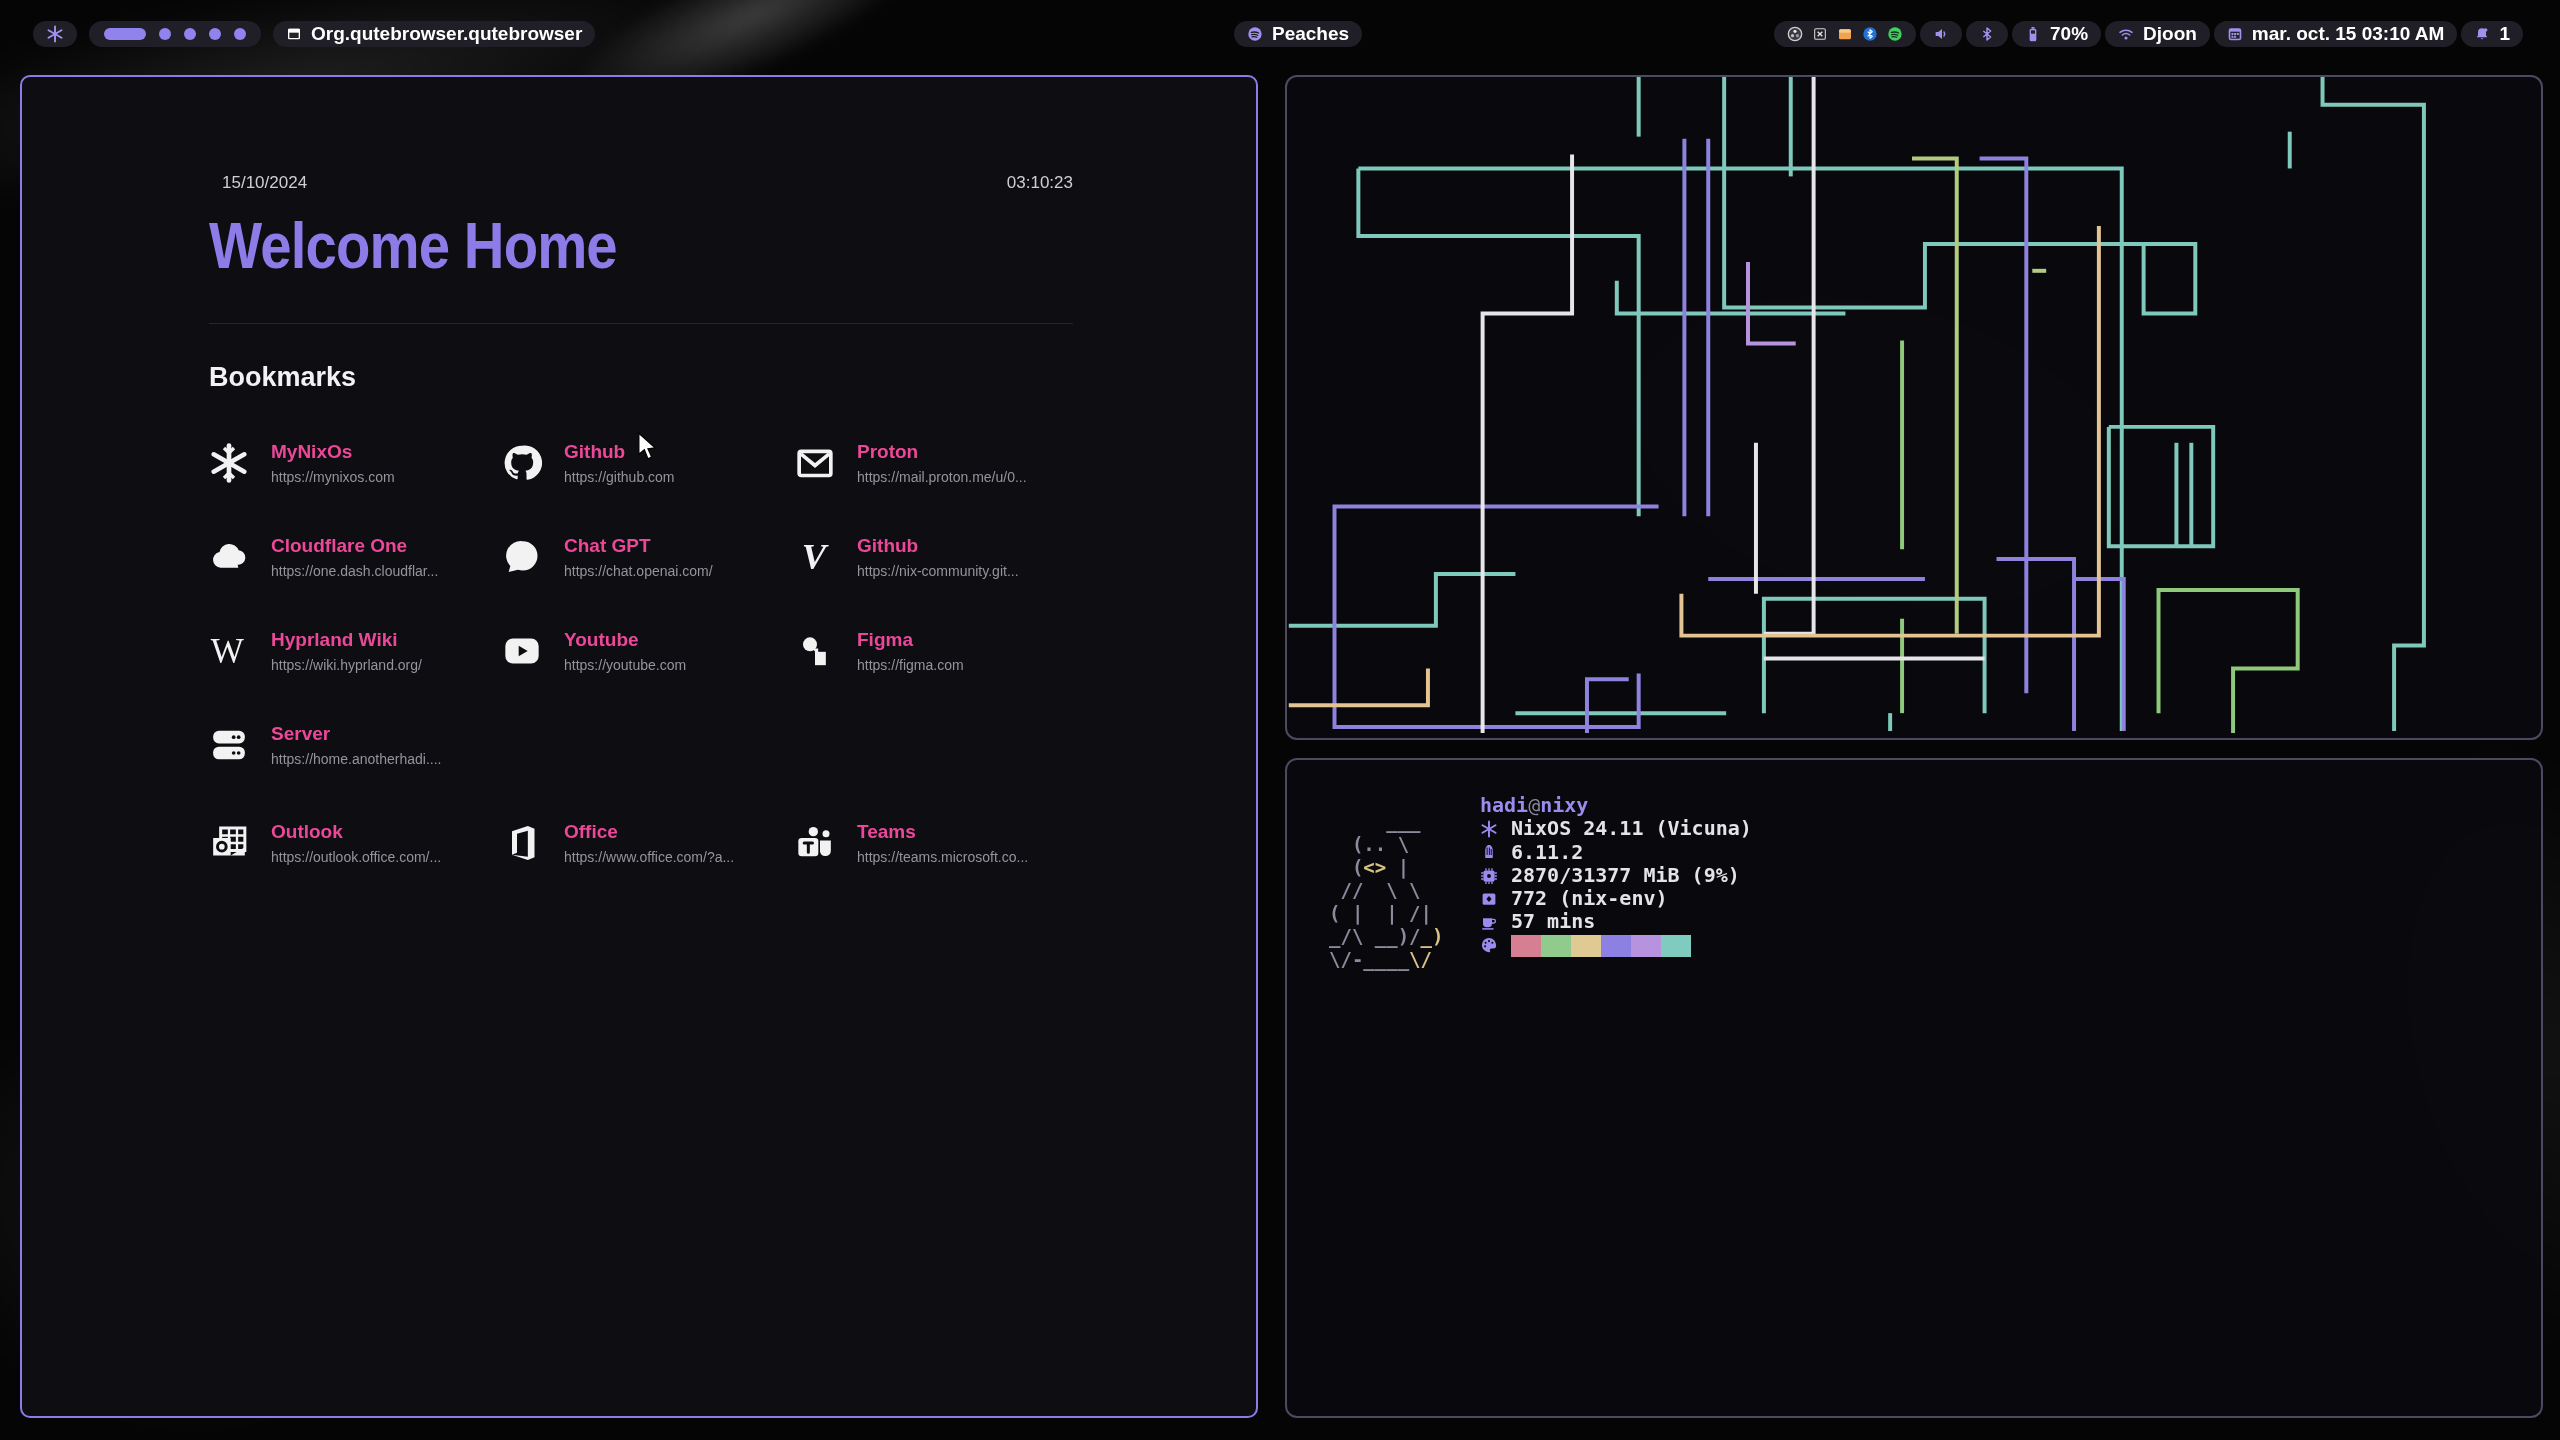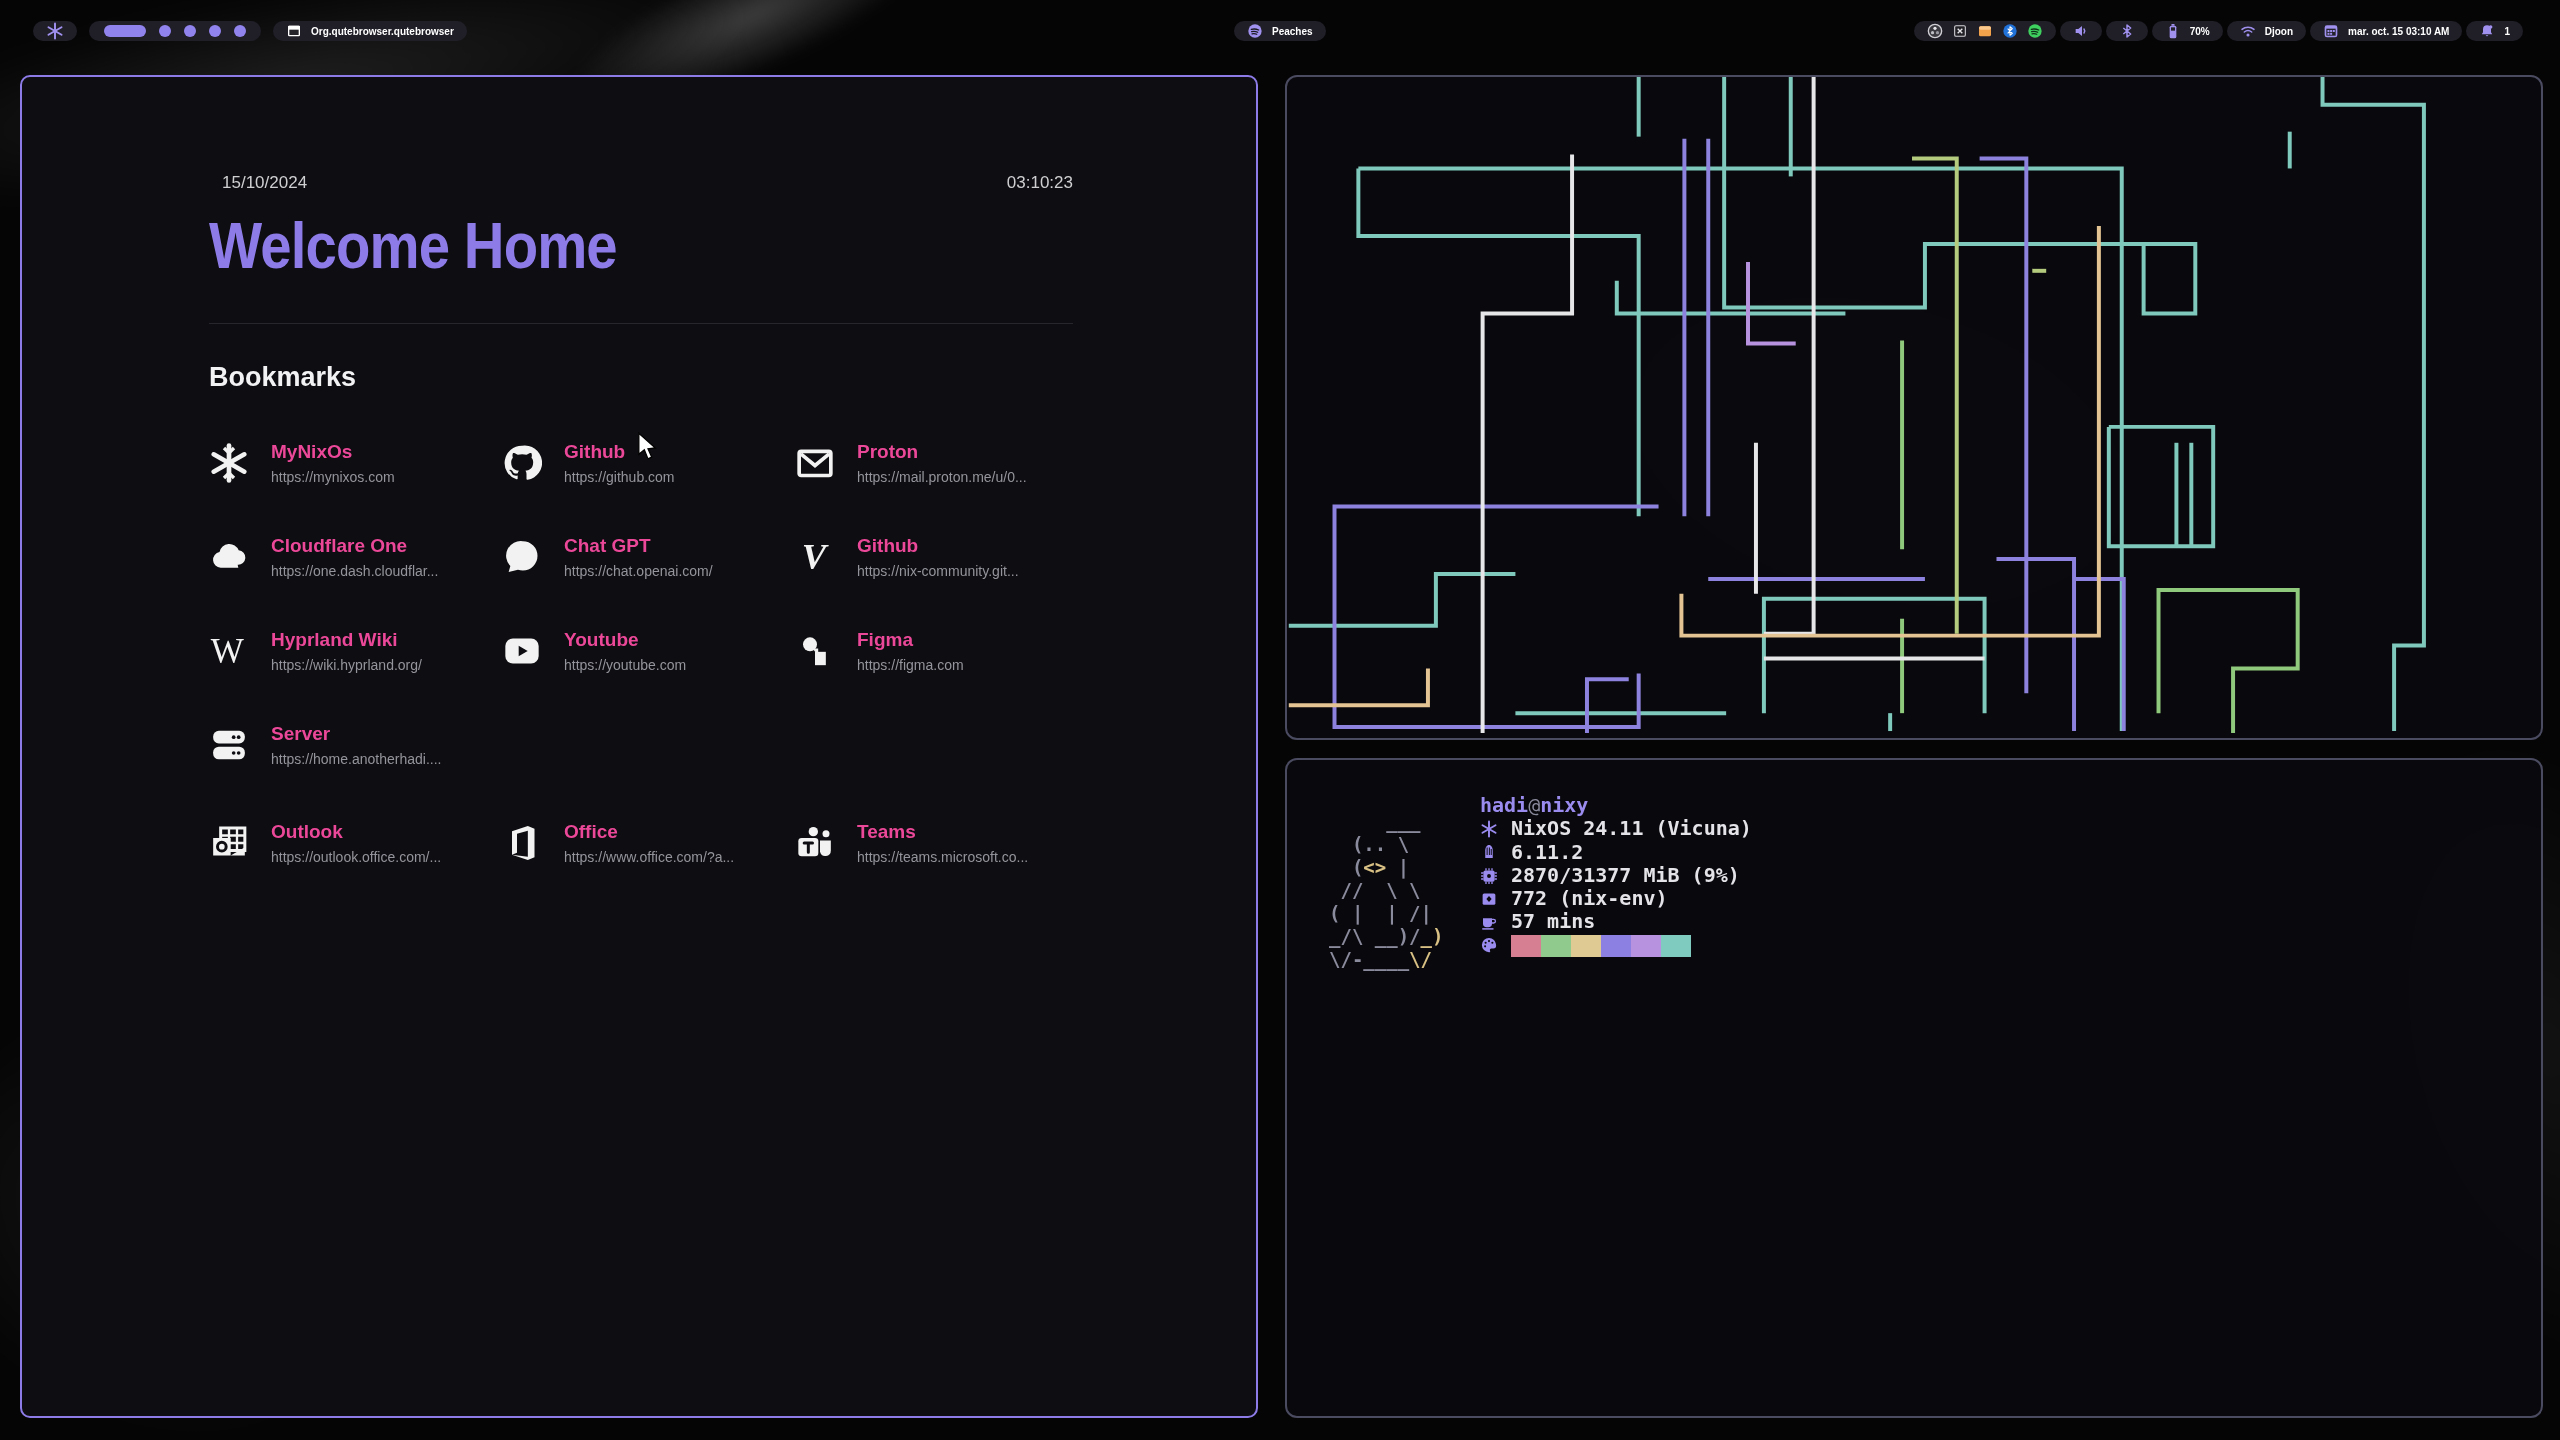--- a/index.html
+++ b/index.html
@@ -13,22 +13,22 @@
   .sw2{left:540px;top:-30px;width:360px;height:120px;transform:rotate(-24deg);filter:blur(6px);
        background:radial-gradient(ellipse at 60% 50%,rgba(255,255,255,.22),transparent 65%);}
   .sw3{left:1560px;top:230px;width:720px;height:420px;transform:rotate(14deg);
        background:radial-gradient(ellipse at 45% 55%,rgba(255,255,255,.05),transparent 62%);}
   .sw4{left:-80px;top:1050px;width:500px;height:420px;transform:rotate(35deg);
        background:radial-gradient(ellipse at 40% 50%,rgba(255,255,255,.06),transparent 60%);}
   .sw5{left:2350px;top:700px;width:400px;height:700px;transform:rotate(-15deg);
        background:radial-gradient(ellipse at 50% 50%,rgba(255,255,255,.05),transparent 65%);}
 
   
-  .pill{display:flex;align-items:center;gap:9px;height:20px;padding:0 13px;border-radius:13px;
-        background:rgba(33,31,40,.97);font-size:10px;font-weight:bold;color:#fff;white-space:nowrap;}
+  .pill{display:flex;align-items:center;gap:9px;height:26px;padding:0 13px;border-radius:13px;
+        background:rgba(33,31,40,.97);font-size:19px;font-weight:bold;color:#fff;white-space:nowrap;}
   .bar-left{position:absolute;left:33px;top:21px;display:flex;gap:12px;align-items:center;}
   .bar-media{position:absolute;left:1234px;top:21px;}
   .bar-right{position:absolute;right:37px;top:21px;display:flex;gap:4px;align-items:center;}
   .icon{display:inline-flex;align-items:center;justify-content:center;}
   .icon svg{width:100%;height:100%;display:block;}
   .i16{width:16px;height:16px;}
   .i18{width:18px;height:18px;}
   .purple{color:#a091ef;}
   .ws-active{width:42px;height:12px;border-radius:6px;background:#9183ee;}
   .ws-dot{width:12px;height:12px;border-radius:50%;background:#9183ee;}

